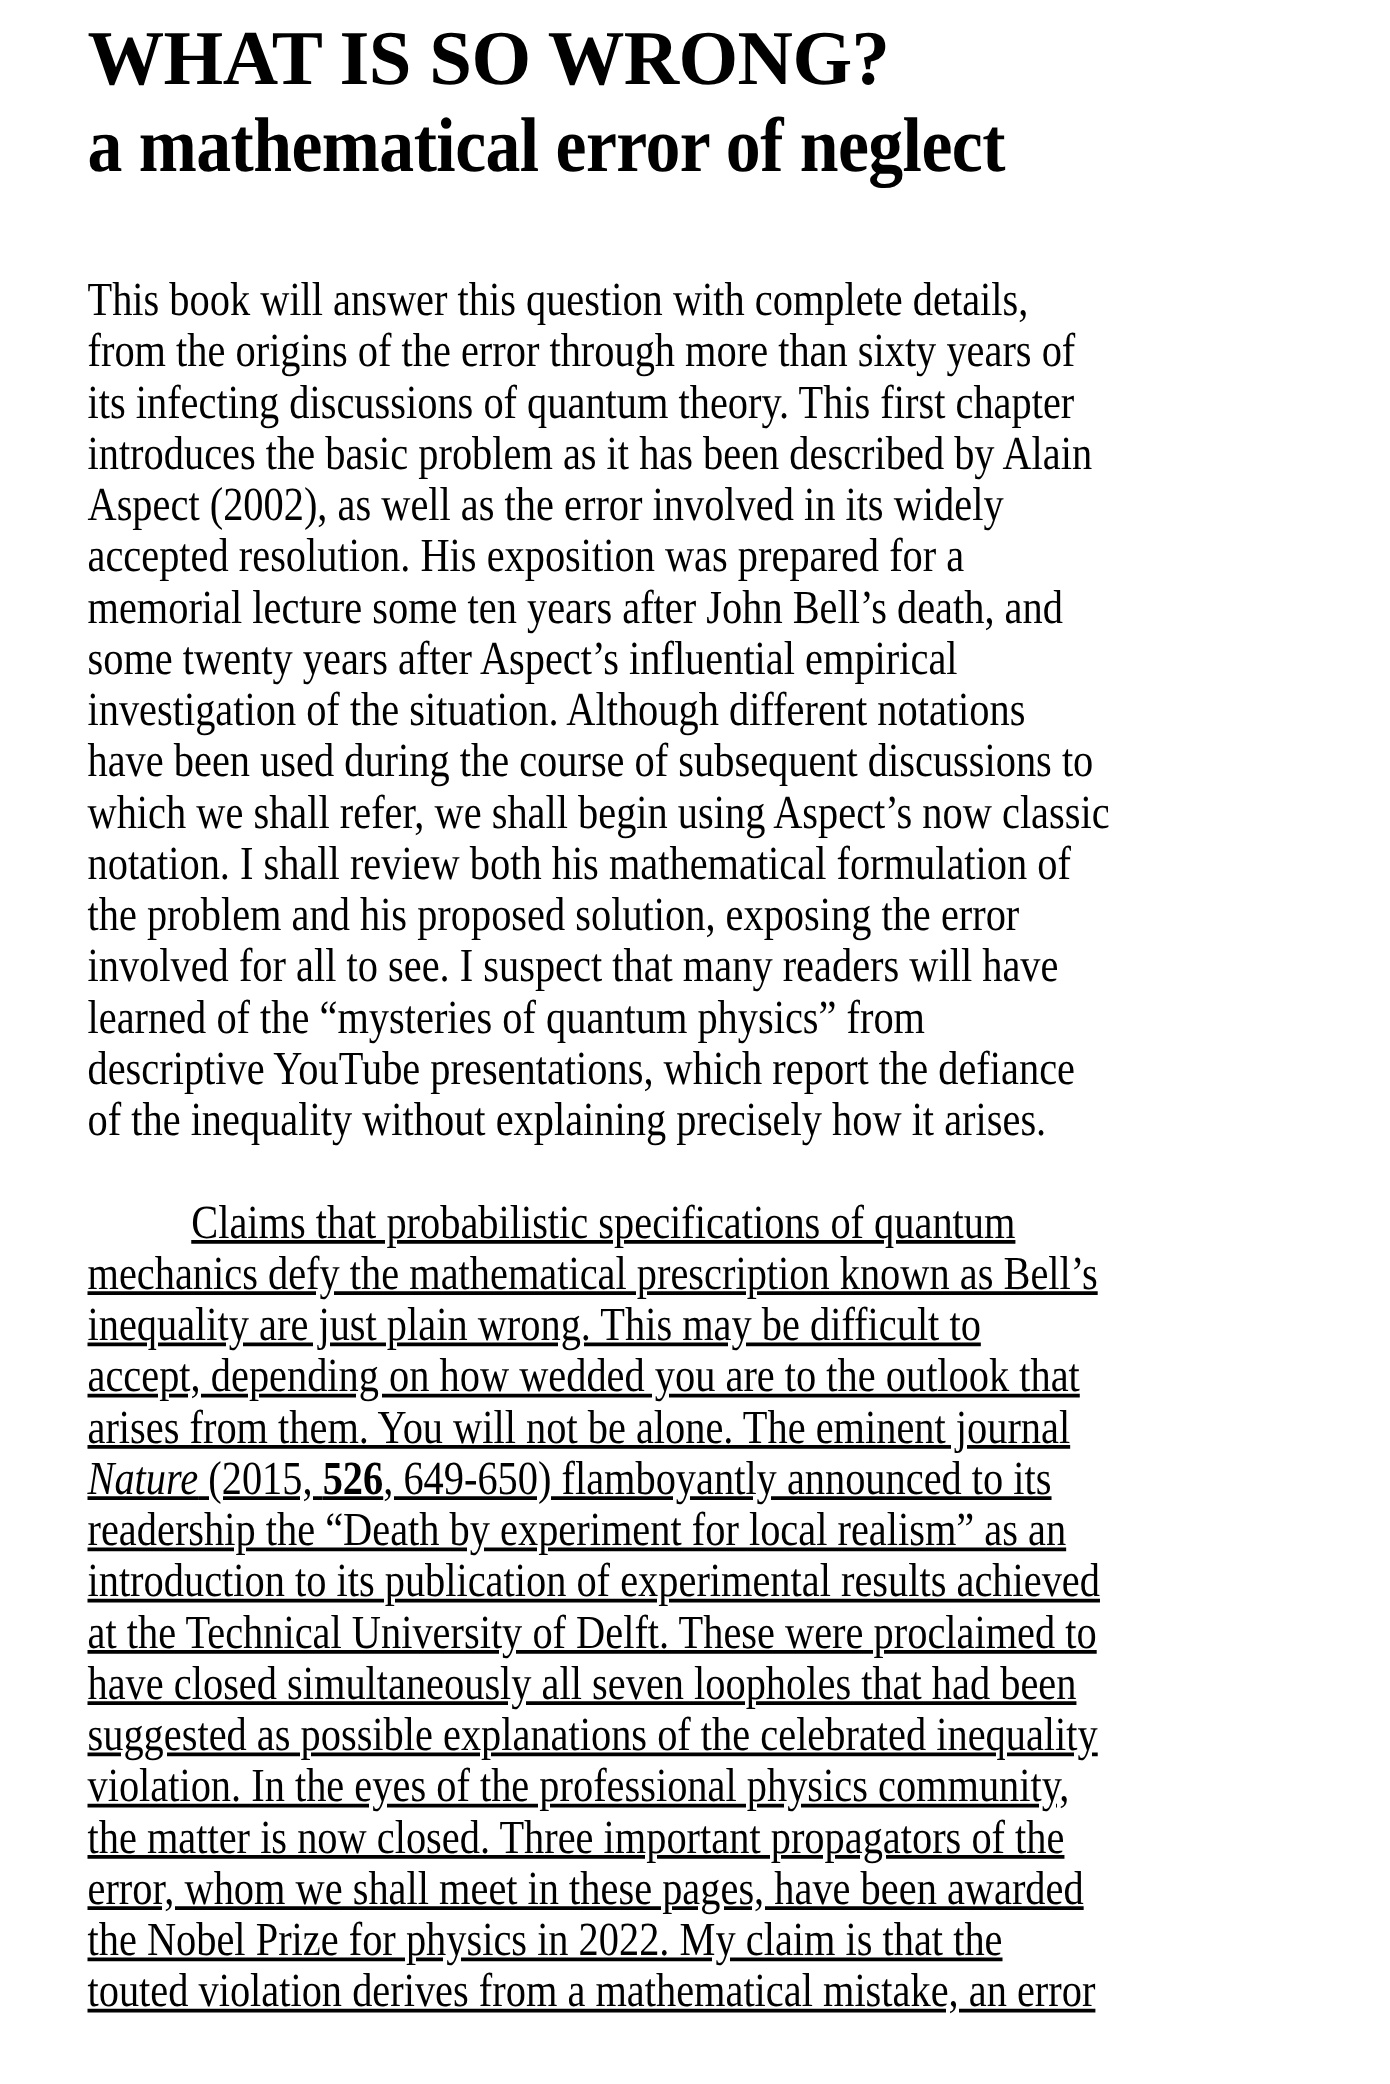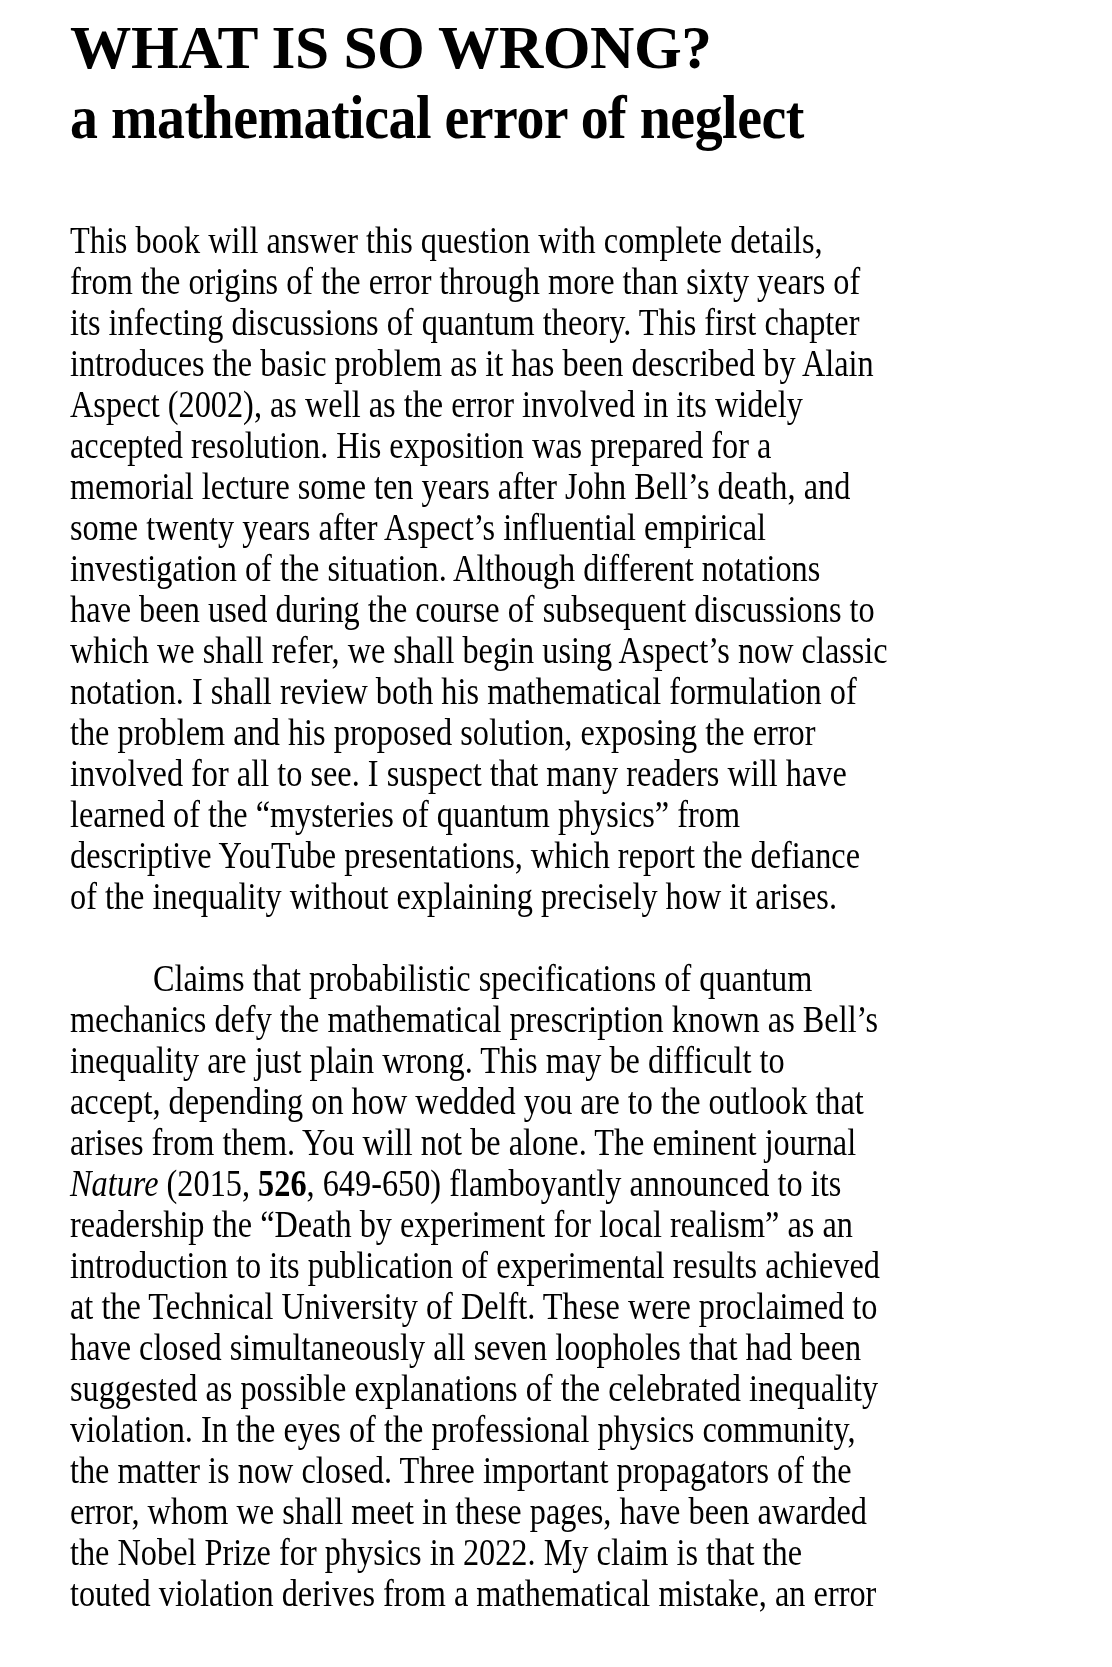--- a/index.html
+++ b/index.html
@@ -31,21 +31,21 @@
     letter-spacing: -0.5px;
   }
   .title-line.l1 { transform: scaleX(0.99); }
   .title-line.l2 { transform: scaleX(0.90); }
   .text-body {
     margin-top: 68px;
   }
   .para {
     margin: 0 0 41px 0;
   }
-  .para:last-child { margin-bottom: 0; }
+  .para:last-child { margin-bottom: 0; text-decoration: underline; }
   .body-line {
     font-size: 38px;
     line-height: 41px;
     height: 41px;
     white-space: nowrap;
     transform: scaleX(0.85);
     transform-origin: 0 50%;
   }
   .body-line.indent {
     margin-left: 83px;

